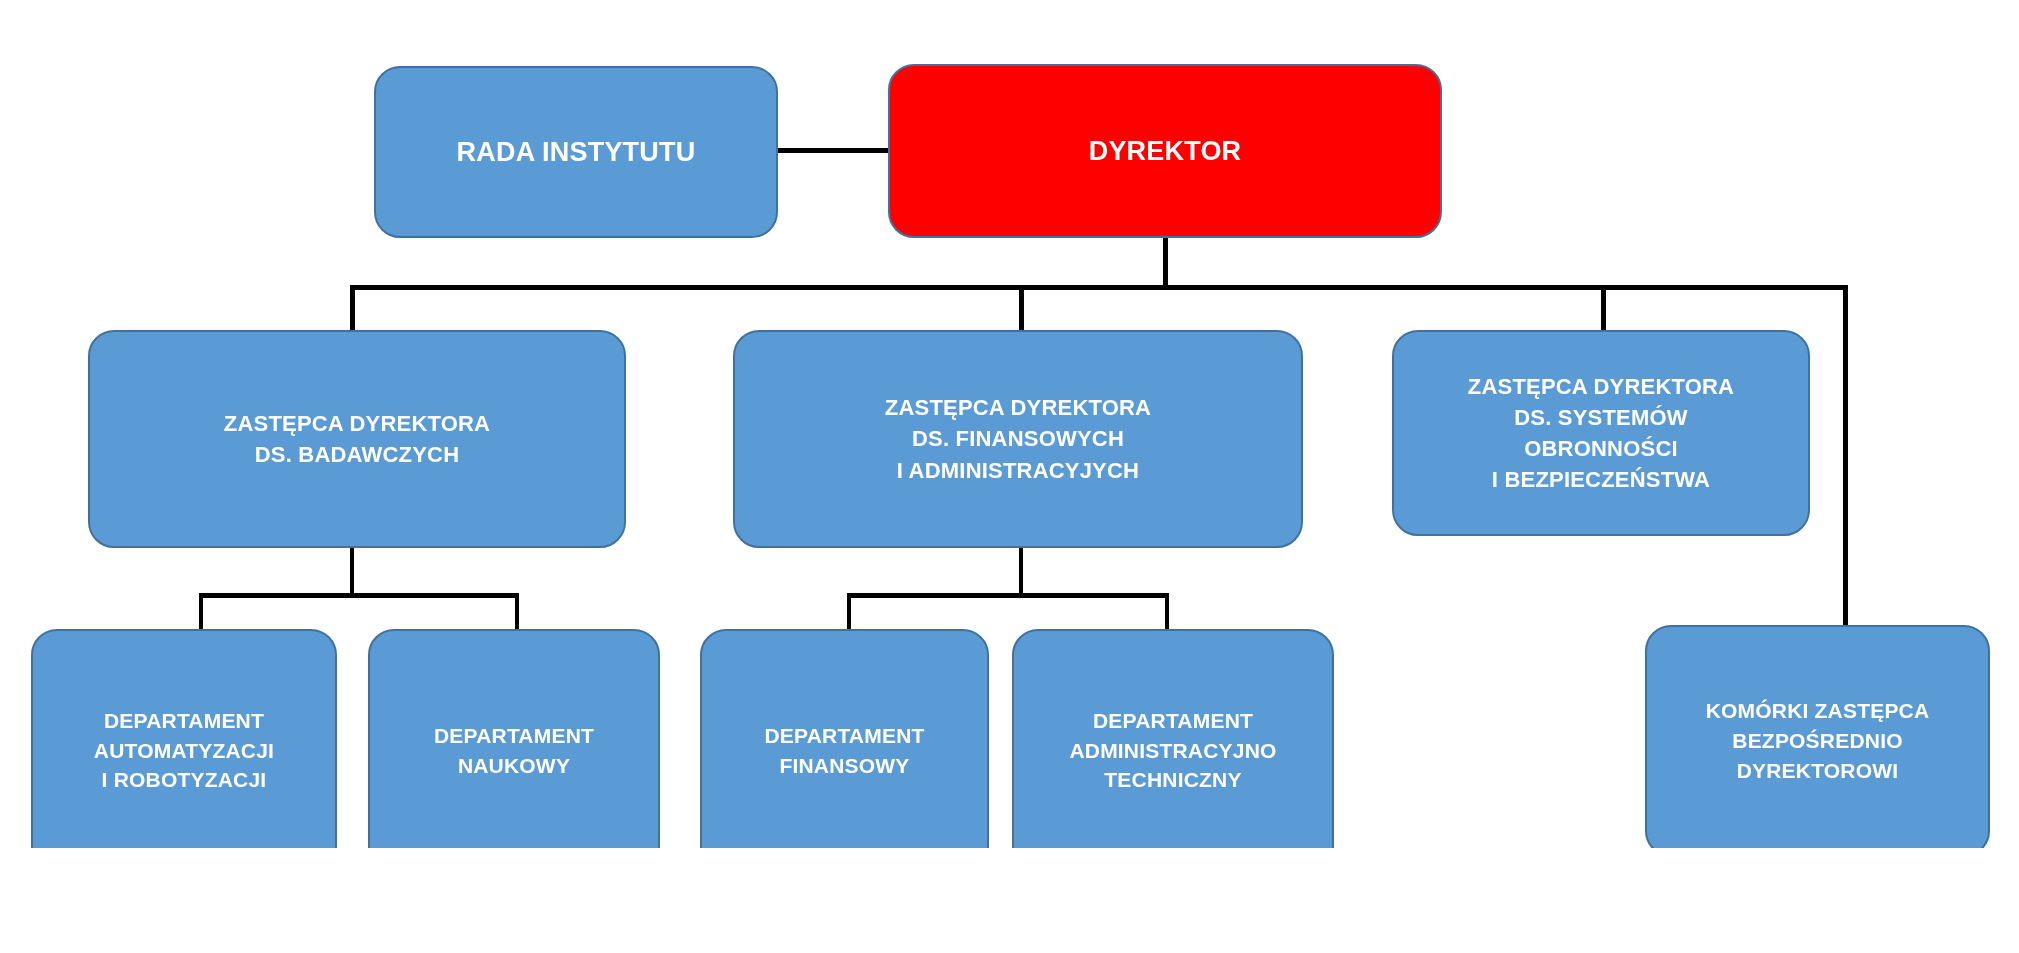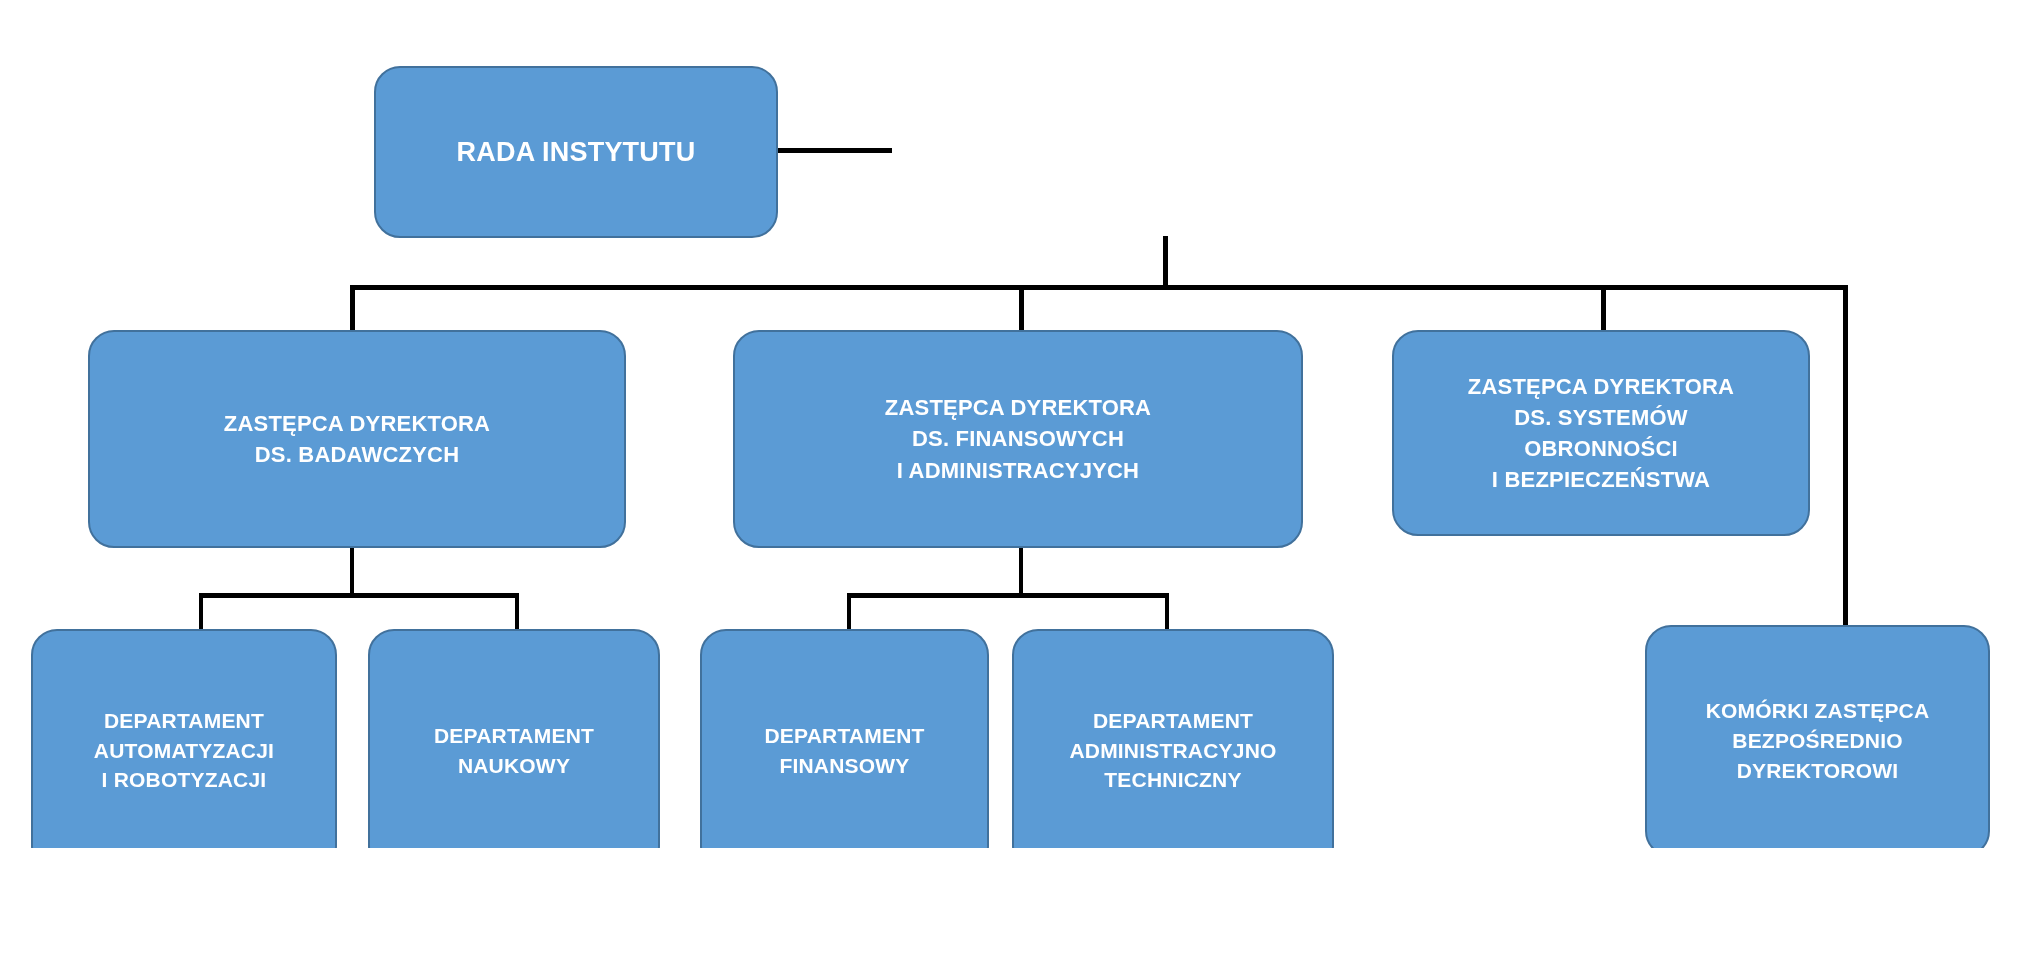--- a/index.html
+++ b/index.html
@@ -79,20 +79,23 @@
 
   <div class="conn thin v" style="left:1019px; top:546px; height:50px;"></div>
   <div class="conn h" style="left:847px; top:593px; width:322px;"></div>
   <div class="conn thin v" style="left:847px; top:593px; height:42px;"></div>
   <div class="conn thin v" style="left:1165px; top:593px; height:42px;"></div>
 
   <div class="node" style="left:374px; top:66px; width:404px; height:172px; font-size:27px;">
     <span class="label">RADA INSTYTUTU</span>
   </div>
 
+  <div class="node root" style="left:888px; top:64px; width:554px; height:174px; font-size:27px;">
+    <span class="label">DYREKTOR</span>
+  </div>
 
   <div class="node" style="left:88px; top:330px; width:538px; height:218px; font-size:22px;">
     <span class="label">ZASTĘPCA DYREKTORA
 DS. BADAWCZYCH</span>
   </div>
 
   <div class="node" style="left:733px; top:330px; width:570px; height:218px; font-size:22px;">
     <span class="label">ZASTĘPCA DYREKTORA
 DS. FINANSOWYCH
 I ADMINISTRACYJYCH</span>

